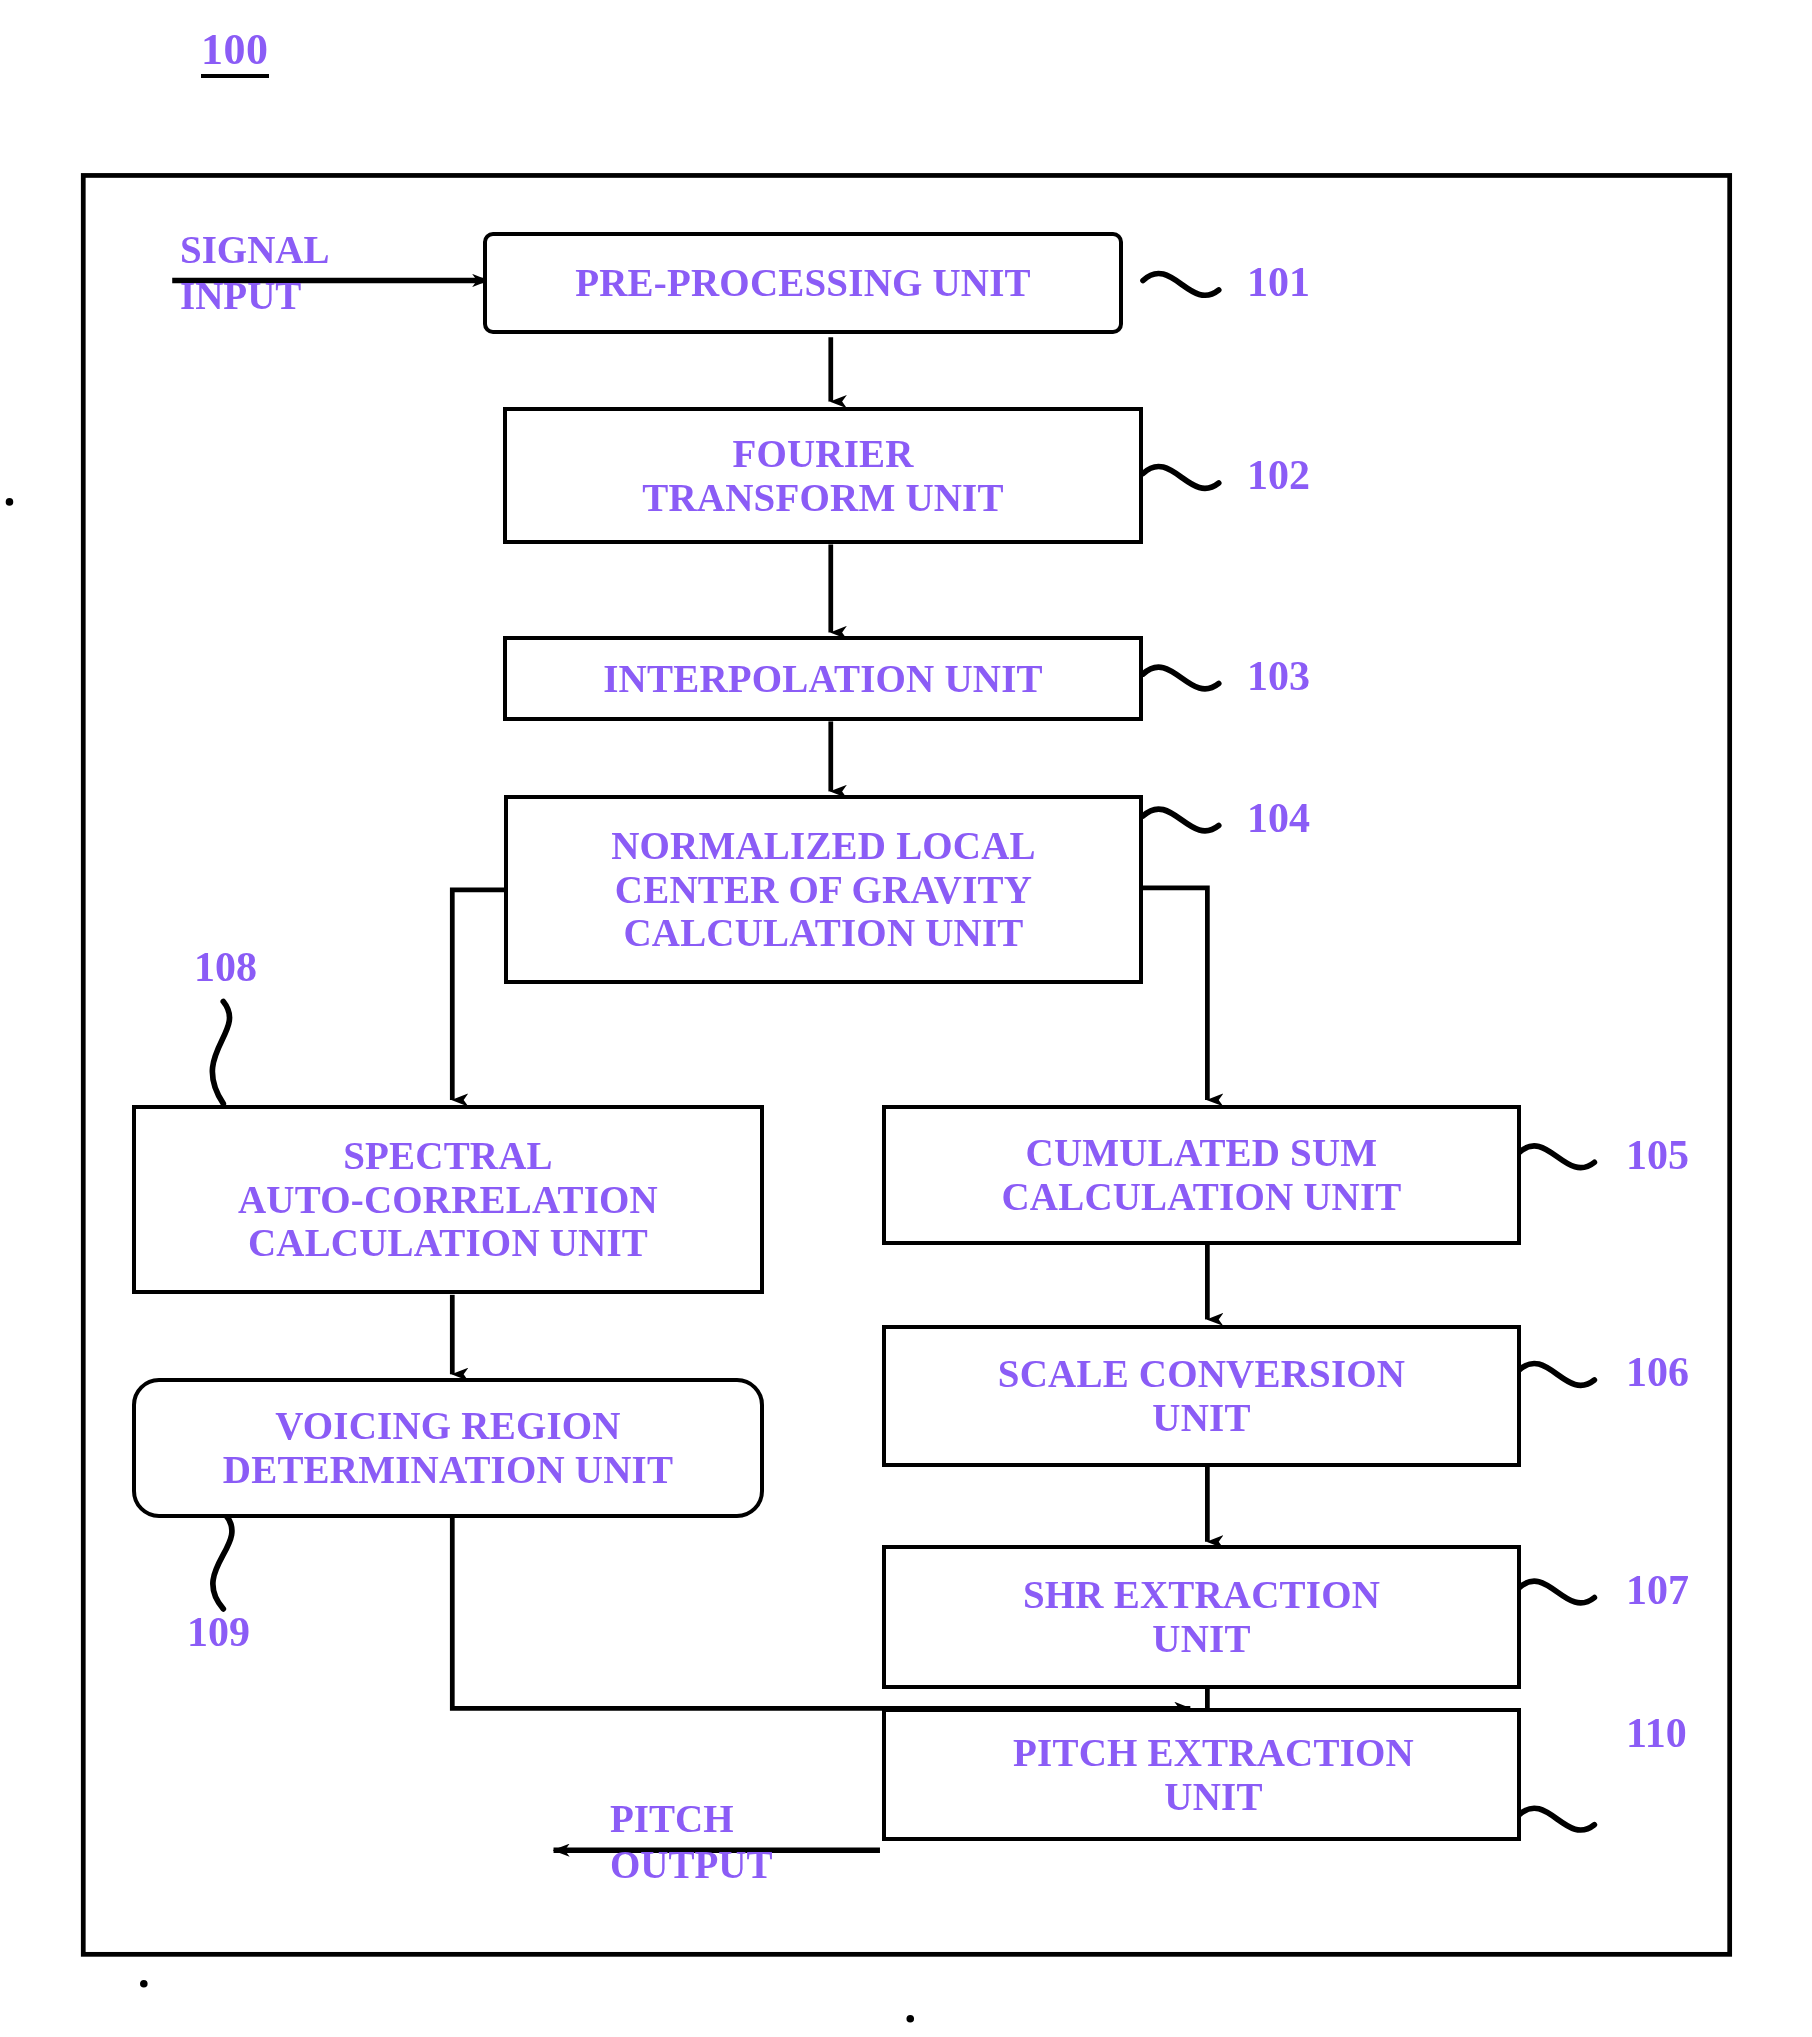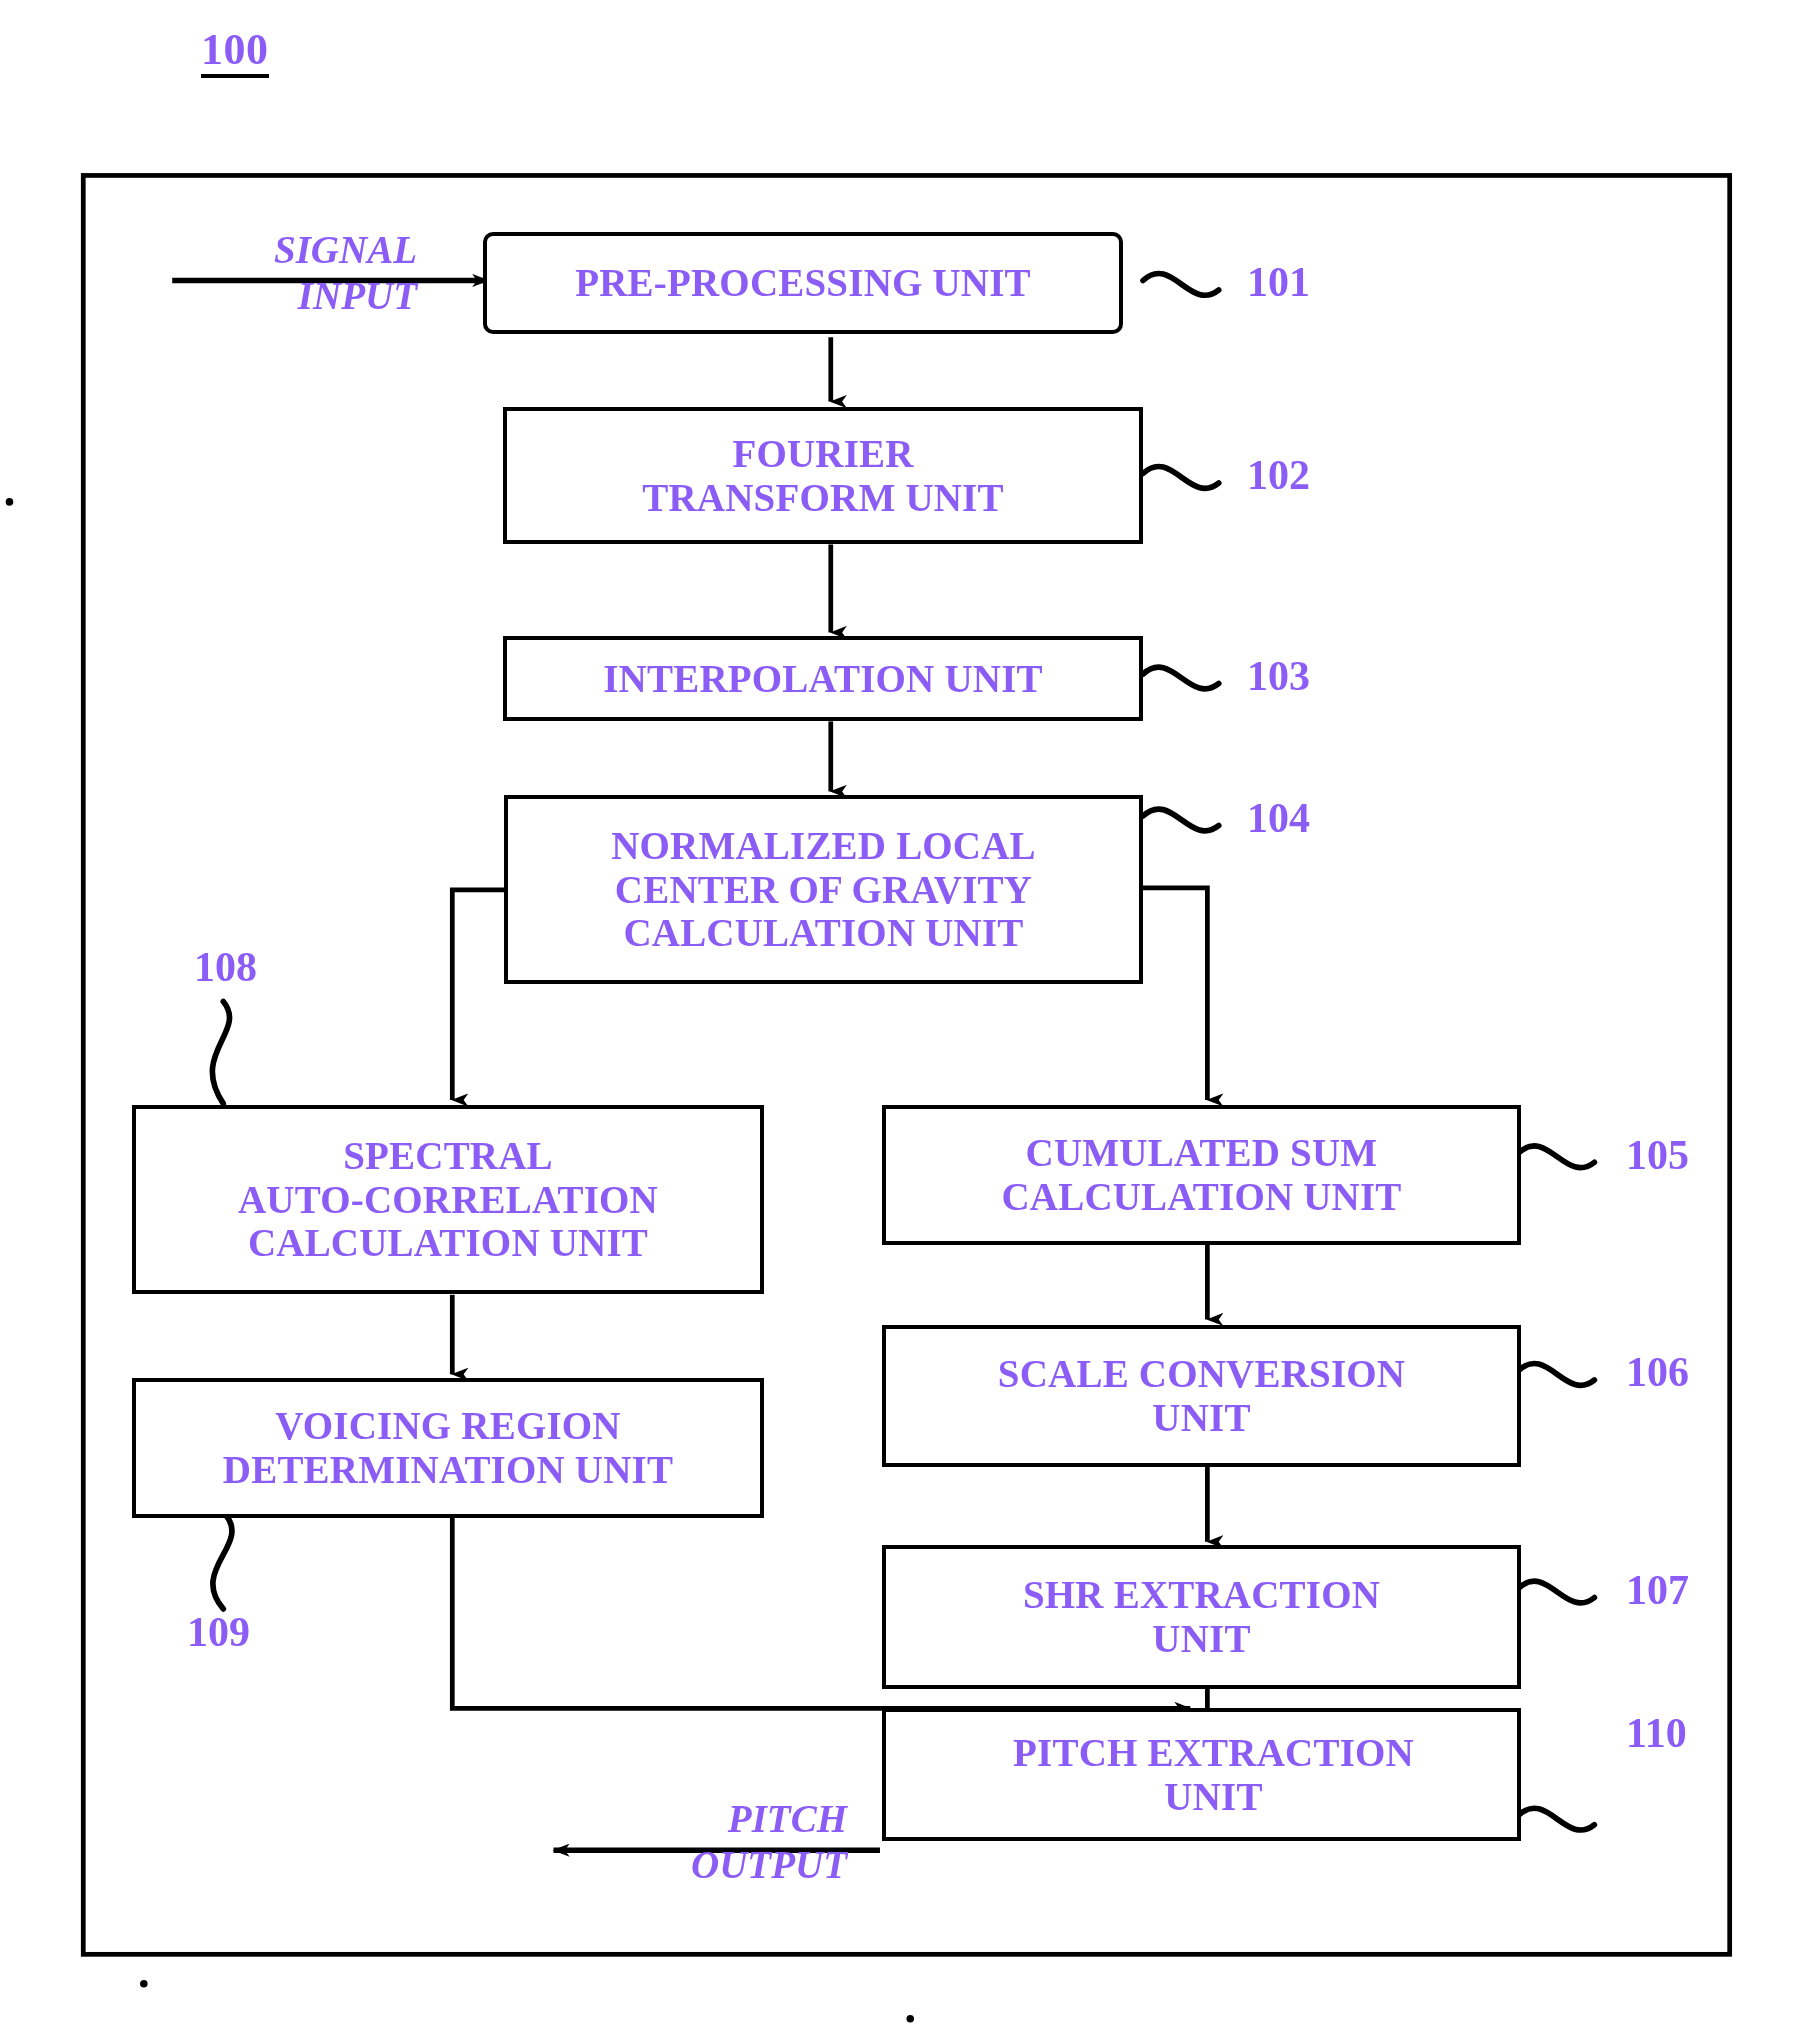--- a/index.html
+++ b/index.html
@@ -56,23 +56,22 @@
     line-height: 1.12;
     letter-spacing: 0.2px;
     white-space: pre-line;
     padding: 0 7.6px;
   }
   .io-label {
     position: absolute;
     font-weight: bold;
     font-size: 39px;
     line-height: 1.18;
-    text-align: right;
+    text-align: left;
     white-space: pre-line;
-    font-style: italic;
   }
 </style>
 </head>
 <body>
 
 <div id="page">
 
   <div class="fig-num" style="left:201px; top:28px;">100</div>
 
   <svg id="svg-layer" viewBox="0 0 1915 2153">
@@ -163,21 +162,21 @@
   </div>
   <div class="ref-num" style="left:1247px; top:797px;">104</div>
 
   <div class="box" style="left:132px; top:1105px; width:632px; height:189px;">
     <span class="box-label">SPECTRAL
 AUTO-CORRELATION
 CALCULATION UNIT</span>
   </div>
   <div class="ref-num" style="left:194px; top:946px;">108</div>
 
-  <div class="box" style="left:132px; top:1378px; width:632px; height:140px;">
+  <div class="box" style="left:132px; top:1378px; width:632px; height:140px;border-radius:27px;">
     <span class="box-label">VOICING REGION
 DETERMINATION UNIT</span>
   </div>
   <div class="ref-num" style="left:187px; top:1611px;">109</div>
 
   <div class="box" style="left:882px; top:1105px; width:639px; height:140px;font-family:Liberation Serif, serif;">
     <span class="box-label">CUMULATED SUM
 CALCULATION UNIT</span>
   </div>
   <div class="ref-num" style="left:1626px; top:1134px;">105</div>

